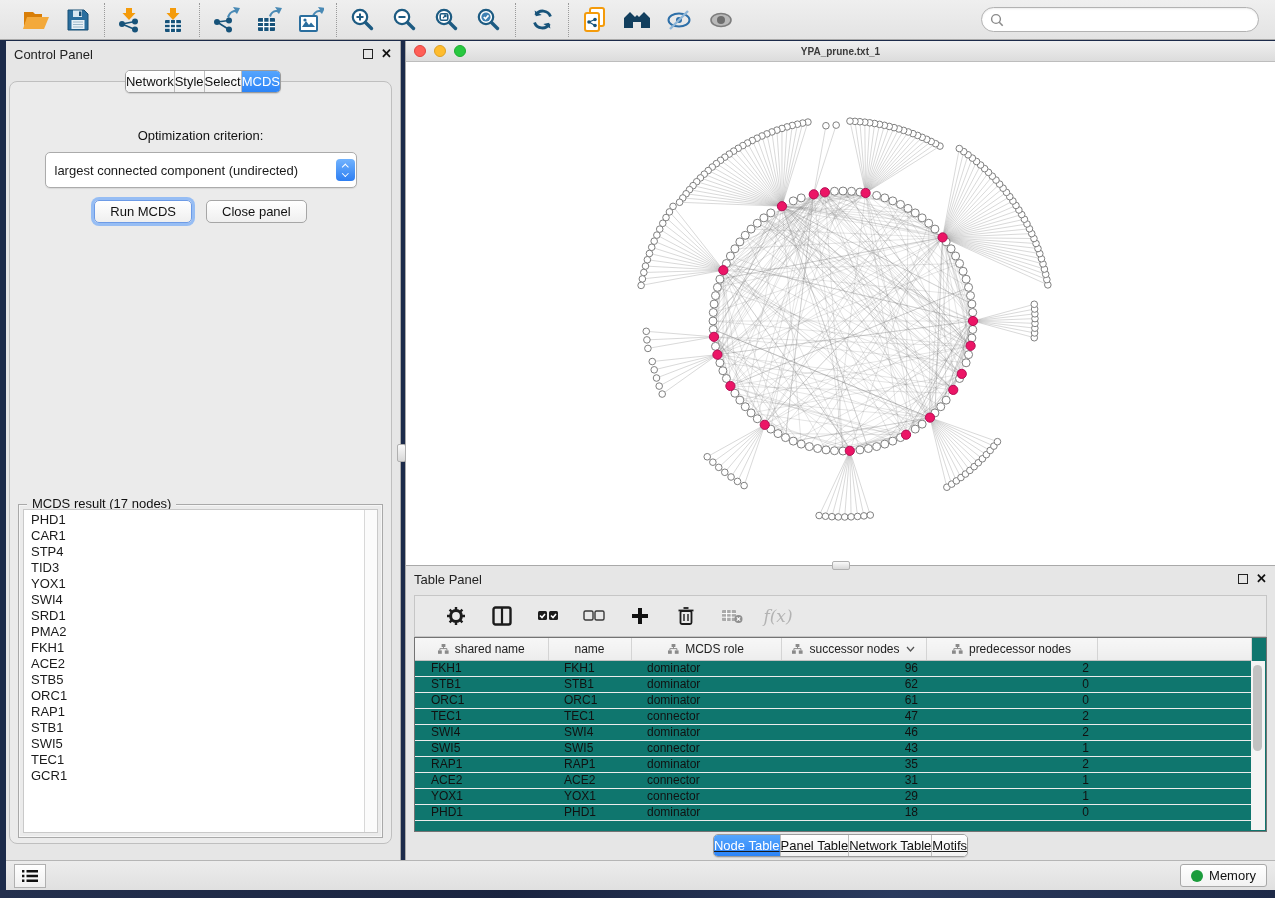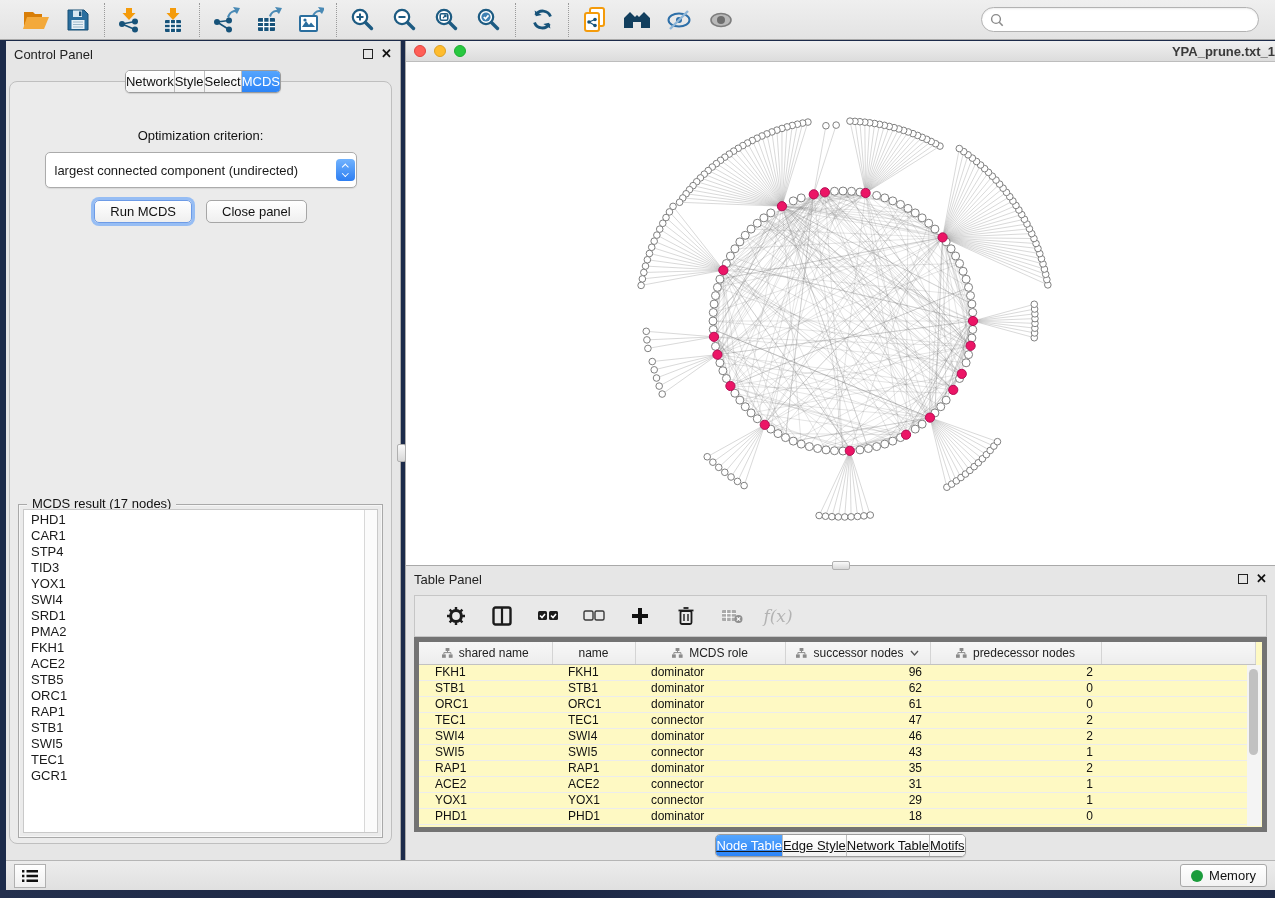--- a/index.html
+++ b/index.html
@@ -53,29 +53,29 @@
   .mcds-item { font-size:13px; line-height:16px; padding-left:7px; }
 
   
   .network-window { position:absolute; left:405px; top:41px; width:870px; height:524px; background:#fff; border-left:1px solid #a9a9a9; }
   .net-titlebar { height:21px; background:linear-gradient(#f0f0f0,#dcdcdc); border-bottom:1px solid #bdbdbd; display:flex; align-items:center; position:relative; }
   .lights { display:flex; gap:8px; padding-left:8px; }
   .light { width:12px; height:12px; border-radius:50%; display:inline-block; border:none; }
   .light.red { background:#ff5f57; border:.5px solid #e0443e; }
   .light.yellow { background:#febc2e; border:.5px solid #dea123; }
   .light.green { background:#28c840; border:.5px solid #1dad32; }
-  .net-title { position:absolute; left:0; right:0; text-align:right; font-size:13px; font-weight:700; color:#3a3a3a; }
+  .net-title { position:absolute; left:0; right:0; text-align:center; font-size:10px; font-weight:700; color:#3a3a3a; }
   .net-canvas { position:absolute; left:0; right:0; top:21px; bottom:0; background:#fff; }
 
   
   .table-panel { position:absolute; left:405px; top:565px; width:870px; height:295px; background:#e6e6e6; border-left:1px solid #a9a9a9; border-top:1px solid #a9a9a9; }
   .tp-toolbar { position:absolute; left:8px; right:8px; top:29px; height:42px; background:#e9e9e9; border:1px solid #c6c6c6; display:flex; align-items:center; gap:20px; padding-left:28px; }
   .tp-tool { background:none; border:none; display:flex; align-items:center; justify-content:center; width:26px; height:26px; }
   .fx { font-family:"DejaVu Serif", serif; font-style:italic; font-size:17px; color:#b3b3b3; }
-  .tp-tablewrap { position:absolute; left:8px; right:8px; top:71px; bottom:28px; background:#fef9c3; border:5px solid #737373; overflow:hidden; }
+  .tp-tablewrap { position:absolute; left:8px; right:8px; top:71px; bottom:28px; background:#0f766e; border:1px solid #737373; overflow:hidden; }
   table.datatable { border-collapse:collapse; width:836px; table-layout:fixed; }
   .datatable th { height:22px; background:linear-gradient(#f7f7f7,#ededed); border-bottom:1px solid #c2c2c2; border-right:1px solid #d4d4d4; font-weight:normal; font-size:12px; color:#222; text-align:center; position:relative; }
   .datatable th .thwrap { display:flex; align-items:center; justify-content:center; gap:6px; }
   .datatable td { height:16px; font-size:12px; color:#111; border-bottom:1px solid #ececec; padding:0 8px; white-space:nowrap; overflow:hidden; }
   .datatable td.num { text-align:right; }
   .datatable td.txt { text-align:left; padding-left:16px; }
   .tp-scroll { position:absolute; top:23px; right:1px; bottom:1px; width:14px; background:#f4f4f4; }
   .tp-thumb { position:absolute; top:4px; left:2px; width:9px; height:86px; border-radius:5px; background:#c1c1c1; }
   .tp-tabs { position:absolute; left:0; right:0; bottom:3px; display:flex; justify-content:center;text-decoration:underline; }
 
@@ -1183,21 +1183,21 @@
             </tr>
           </tbody>
       </table>
       <div class="tp-scroll">
           <div class="tp-thumb"></div>
         </div>
     </div>
     <div class="tp-tabs">
       <span class="seg">
         <button class="segbtn active">Node Table</button>
-        <button class="segbtn">Edge Style</button>
+        <button class="segbtn">Panel Table</button>
         <button class="segbtn">Network Table</button>
         <button class="segbtn">Motifs</button>
       </span>
     </div>
   </div>
 
   <div class="status-bar">
     <button class="list-btn">
         <svg width="18" height="14" viewBox="0 0 18 14">
           <path d="M1 2.2h2.4M1 7h2.4M1 11.8h2.4" stroke="#111" stroke-width="2.6"></path>

